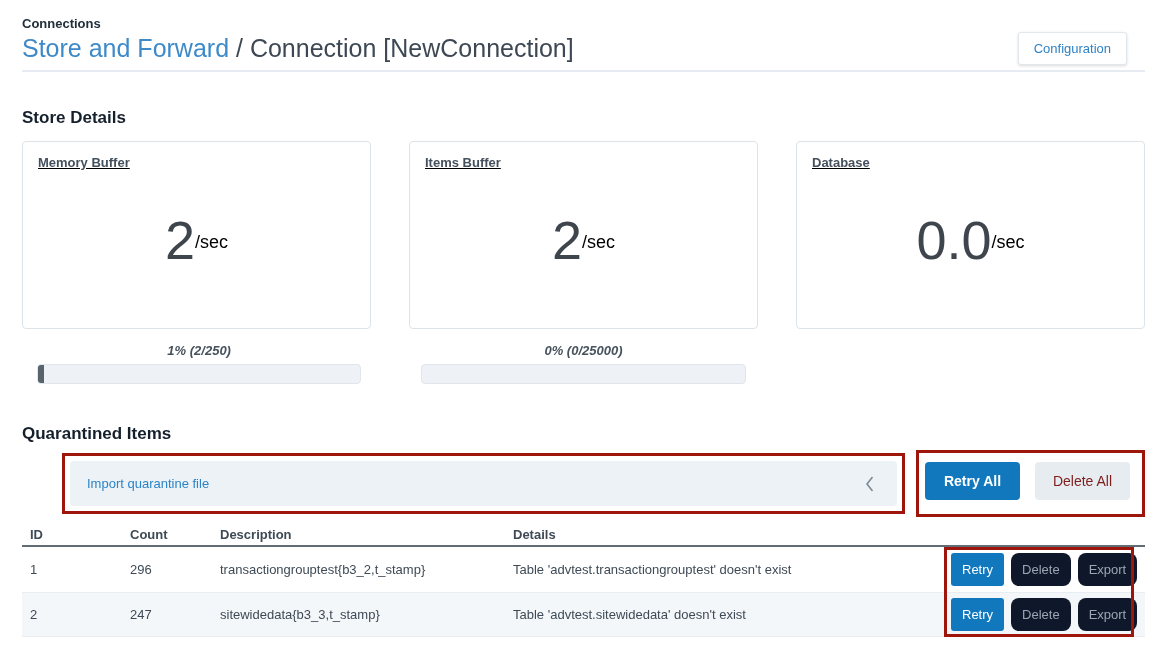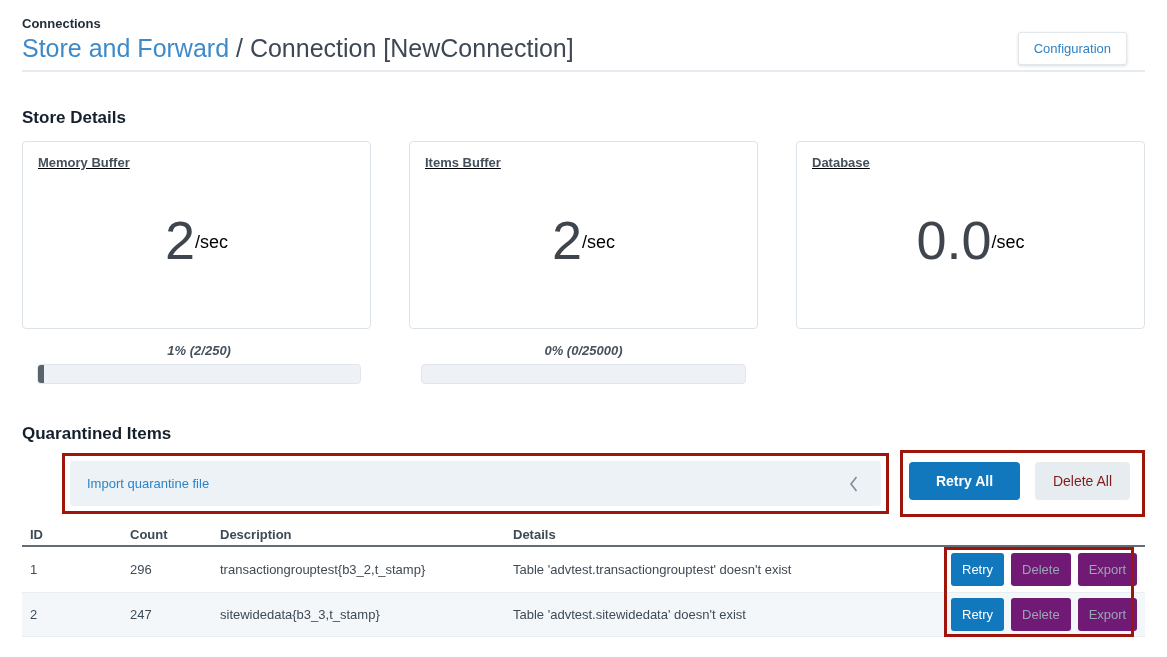--- a/index.html
+++ b/index.html
@@ -38,37 +38,37 @@
 
   
   .annotation { border:3px solid #9e150c; }
   .quarantine-controls { display:flex; align-items:center; gap:11px;padding-left:40px; }
   .annotation-import { flex:1; padding:5px; }
   .import-panel { height:45px; background:#edf2f7; border-radius:4px; display:flex;
     align-items:center; justify-content:space-between; padding:0 22px 0 17px; cursor:pointer; }
   .import-label { font-size:13px; color:#2b84c6; }
   .annotation-bulk { padding:9px 12px 14px 6px; display:flex; gap:15px; }
   .btn { border:none; border-radius:4px; font-family:inherit; cursor:pointer; }
-  .btn-retry-all { width:111px; height:38px; background:#1178be; color:#fff; font-size:14px; font-weight:700; }
+  .btn-retry-all { width:95px; height:38px; background:#1178be; color:#fff; font-size:14px; font-weight:700; }
   .btn-delete-all { width:95px; height:38px; background:#e7ecf1; color:#7f1d1d; font-size:14px; }
 
   
   .table-wrap { position:relative; margin-top:7px; }
   .trow { display:grid; grid-template-columns:100px 90px 293px 1fr 205px; align-items:center; }
   .thead { border-bottom:2px solid #626c75; height:23px; }
   .thead .tcell { font-weight:700; }
   .tcell { padding-left:8px; font-size:13px; color:#3e4a55; }
   .tbody-row { height:45px; }
   .row-alt { background:#f4f7fa; }
   .row-divider { border-top:1px solid #e8edf2; }
   .row-bottom { border-bottom:1px solid #e8edf2; }
   .actions { display:flex; gap:7px; padding-left:11px; }
   .btn-small { height:33px; padding:0 11px; border-radius:3px; font-size:13px; }
   .btn-primary { background:#1178be; color:#fff; }
-  .btn-muted { background:#701a75; color:#9aa6b2; }
+  .btn-muted { background:#0f172a; color:#9aa6b2;border-radius:8px; }
   .annotation-rows { position:absolute; left:922px; top:23px; width:190px; height:90px; pointer-events:none; }
 </style>
 </head>
 <body>
 
 <div class="page">
 
   <div class="content">
 
     <div class="eyebrow">Connections</div>

